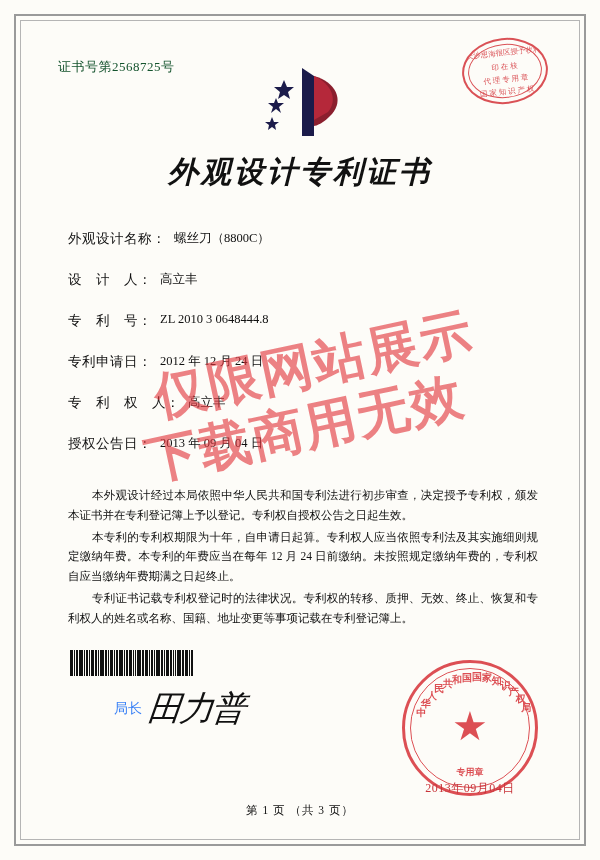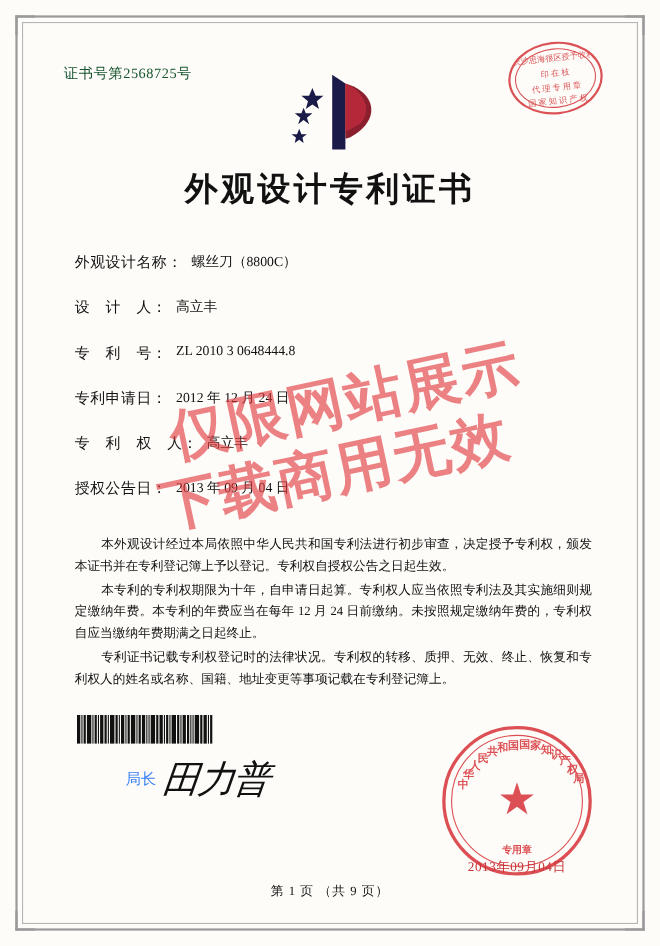--- a/index.html
+++ b/index.html
@@ -104,20 +104,21 @@
     position: absolute;
     left: 0;
     right: 0;
     top: 152px;
     text-align: center;
     font-size: 30px;
     font-weight: bold;
     letter-spacing: 3px;
     color: #111;
     font-family: "DejaVu Serif", serif;
+    font-style: italic;
   }
 
   
   .fields {
     position: absolute;
     left: 68px;
     top: 230px;
     right: 60px;
   }
   .field-row {
@@ -416,20 +417,20 @@
       <span style="transform: rotate(42deg) translate(0,-58px) rotate(-42deg)">产</span>
       <span style="transform: rotate(52deg) translate(0,-58px) rotate(-52deg)">权</span>
       <span style="transform: rotate(62deg) translate(0,-58px) rotate(-62deg)">局</span>
     </div>
     <div class="star">★</div>
     <div class="bottom-text">专用章</div>
   </div>
 
   <div class="seal-date">2013年09月04日</div>
 
-  <div class="footer">第 1 页 （共 9 页）</div>
+  <div class="footer">第 1 页 （共 3 页）</div>
 
   <div class="watermark">
     <div class="w1">仅限网站展示</div>
     <div class="w2">下载商用无效</div>
   </div>
 
 </div>
 
 </body></html>

